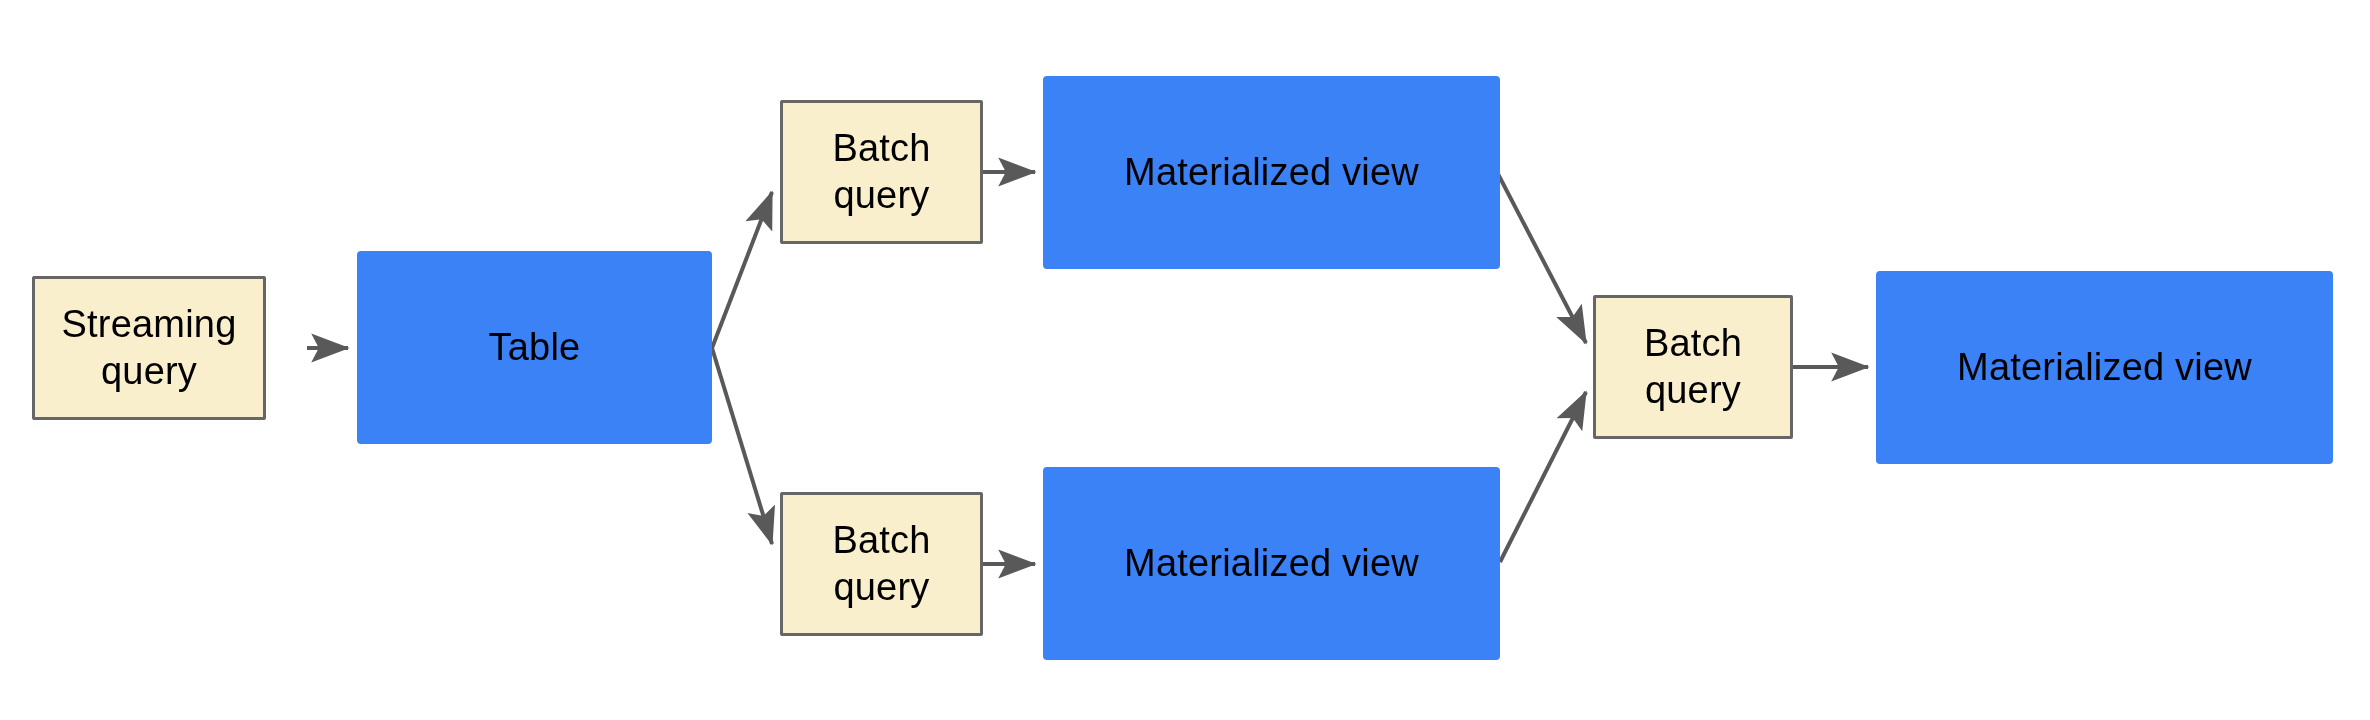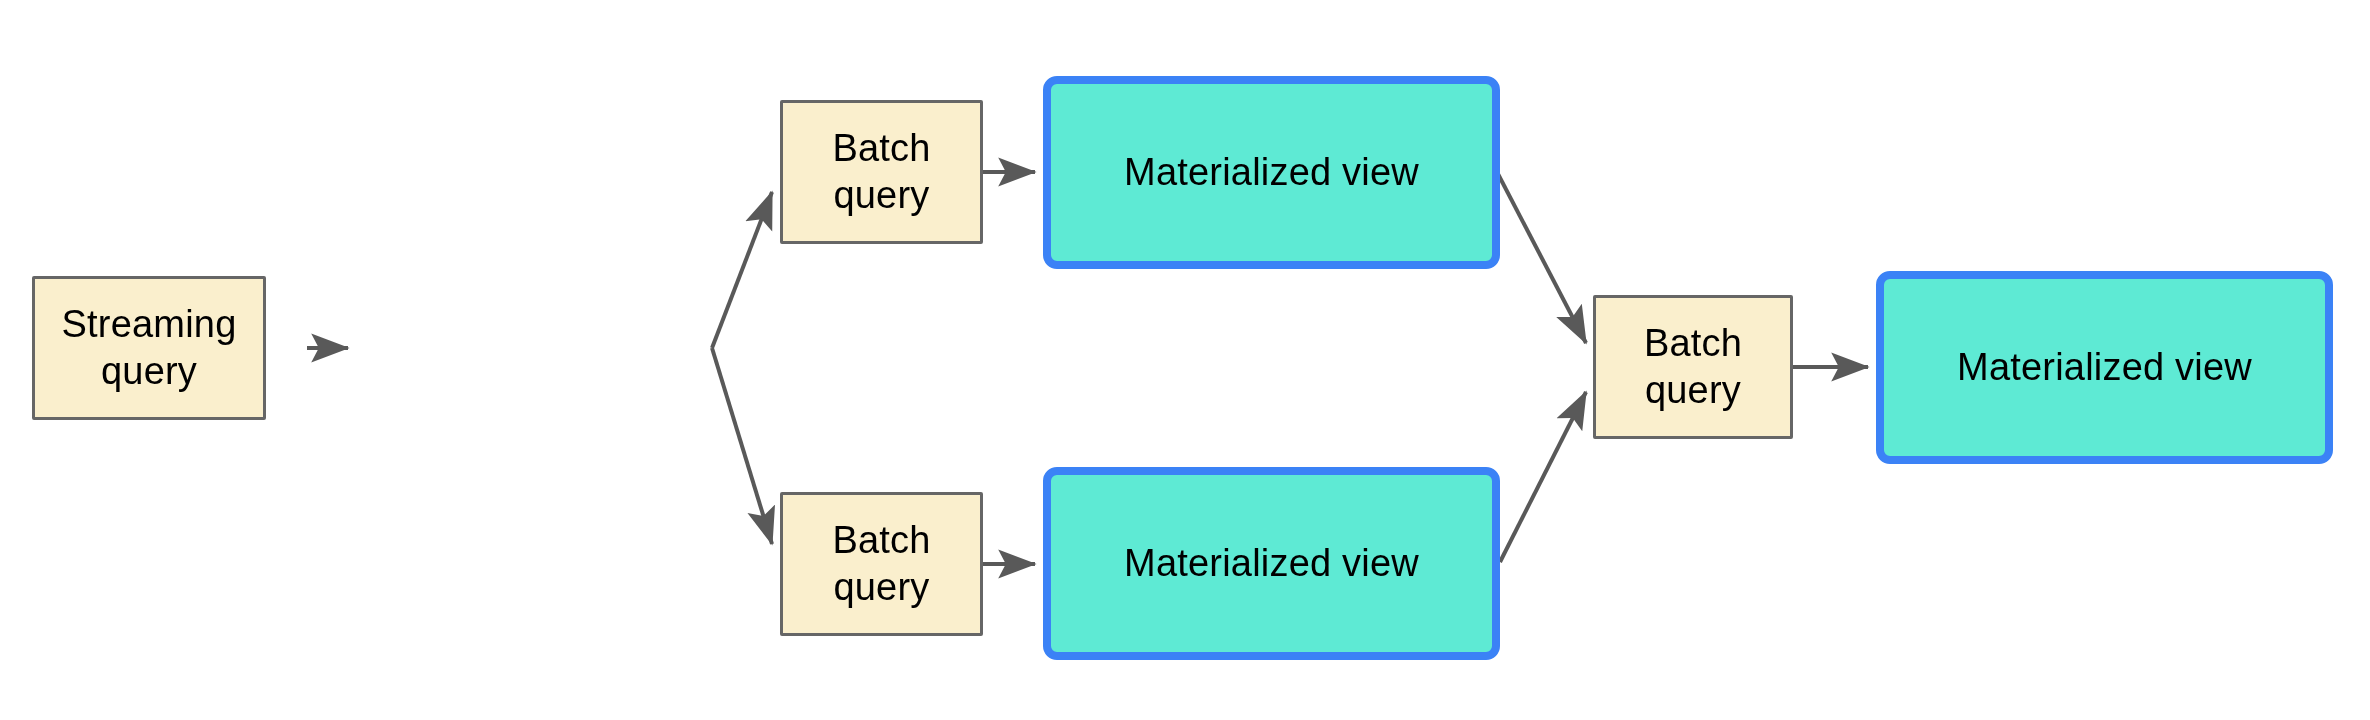--- a/index.html
+++ b/index.html
@@ -37,23 +37,23 @@
     line-height: 1.25;
     letter-spacing: 0.2px;
     z-index: 2;
   }
   .node-process {
     background: #FAEFCD;
     border: 3px solid #666666;
     border-radius: 2px;
   }
   .node-store {
-    background: #5eead4;
+    background: #3b82f6;
     border: 8px solid #3b82f6;
-    border-radius: 14px;
+    border-radius: 4px;
   }
   .node-label {
     white-space: pre-line;
     padding: 0 8px;
   }
 </style>
 </head>
 <body>
 
 <div id="canvas">
@@ -96,20 +96,23 @@
     <g>
       <line x1="1793" y1="367" x2="1868" y2="367" stroke="#595959" stroke-width="4" marker-end="url(#arrowhead)"></line>
     </g>
   </svg>
 
   <div class="node node-process" style="left:32px; top:276px; width:234px; height:144px;">
     <span class="node-label">Streaming
 query</span>
   </div>
 
+  <div class="node node-store" style="left:357px; top:251px; width:355px; height:193px;">
+    <span class="node-label">Table</span>
+  </div>
 
   <div class="node node-process" style="left:780px; top:100px; width:203px; height:144px;">
     <span class="node-label">Batch
 query</span>
   </div>
 
   <div class="node node-store" style="left:1043px; top:76px; width:457px; height:193px;">
     <span class="node-label">Materialized view</span>
   </div>
 

